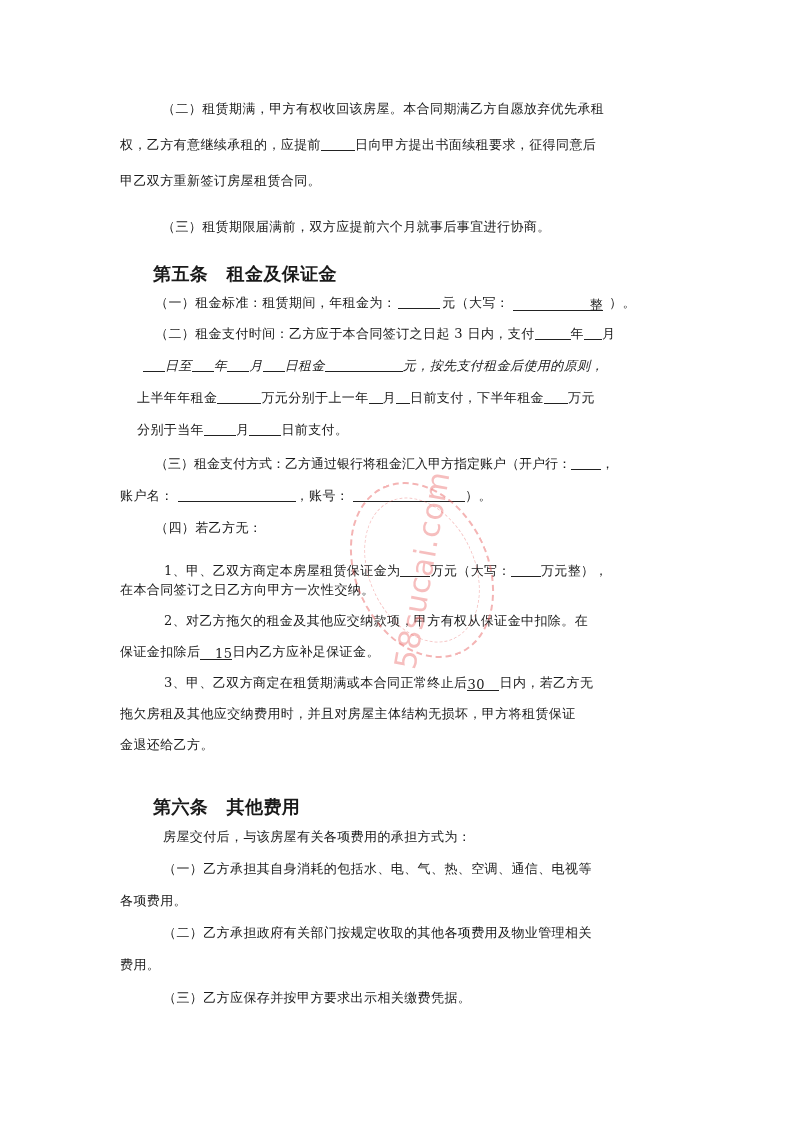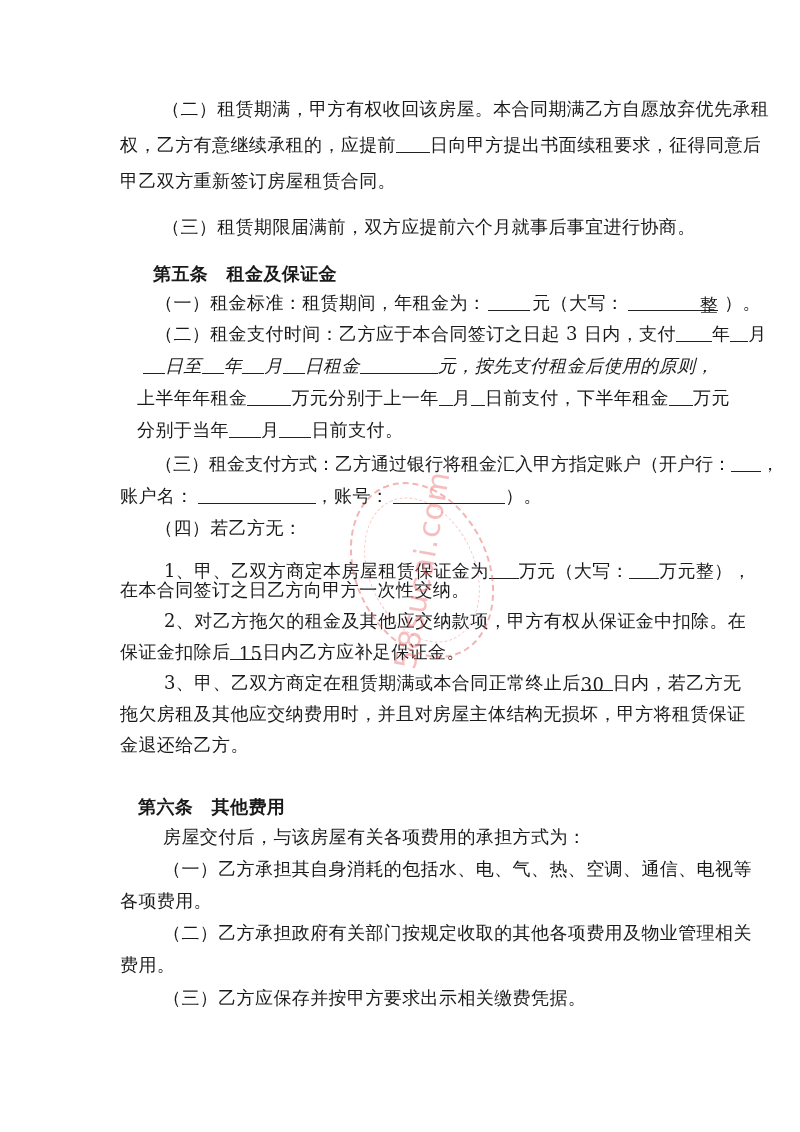--- a/index.html
+++ b/index.html
@@ -1,18 +1,18 @@
 <!DOCTYPE html>
 <html><head>
   <meta charset="utf-8">
   <style>
     html, body { margin:0; padding:0; background:#ffffff; }
     body { width:800px; height:1132px; position:relative; overflow:hidden;
            font-family:"DejaVu Serif","Liberation Serif",serif; color:#1a1a1a; }
-    .line { position:absolute; white-space:nowrap; font-size:18px; line-height:22px; letter-spacing:0.4px; }
+    .line { position:absolute; white-space:nowrap; font-size:13px; line-height:22px; letter-spacing:0.4px; }
     .heading { font-weight:bold; font-size:18px; }
     .blank { display:inline-block; border-bottom:1px solid #222; height:16px; vertical-align:-2px; text-align:left; }
     .watermark { position:absolute; left:355px; top:478px; width:130px; height:180px;
                  border:2px dashed rgba(230,90,90,0.45); border-radius:50%;
                  transform:rotate(-25deg); pointer-events:none; }
     .watermark-inner { position:absolute; left:12px; top:14px; right:12px; bottom:14px;
                  border:1px dashed rgba(230,90,90,0.35); border-radius:50%; }
     .watermark-text { position:absolute; left:50%; top:50%; transform:translate(-50%,-50%) rotate(-55deg);
                  font-family:"DejaVu Sans","Liberation Sans",sans-serif; font-size:30px; color:rgba(235,110,110,0.45);
                  white-space:nowrap; letter-spacing:1px; }
@@ -67,21 +67,21 @@
   <div class="line" style="left:120px;top:641px;">
     <span>保证金扣除后</span><span class="blank" style="width:32px;text-align:right">15</span><span>日内乙方应补足保证金。</span>
   </div>
 
   <div class="line" style="left:164px;top:672px;">
     <span>3、甲、乙双方商定在租赁期满或本合同正常终止后</span><span class="blank" style="width:32px">30</span><span>日内，若乙方无</span>
   </div>
   <div class="line" style="left:120px;top:703px;">拖欠房租及其他应交纳费用时，并且对房屋主体结构无损坏，甲方将租赁保证</div>
   <div class="line" style="left:120px;top:734px;">金退还给乙方。</div>
 
-  <div class="line heading" style="left:138px;top:796px;">第六条　其他费用</div>
+  <div class="line heading" style="left:153px;top:796px;">第六条　其他费用</div>
   <div class="line" style="left:163px;top:826px;">房屋交付后，与该房屋有关各项费用的承担方式为：</div>
   <div class="line" style="left:163px;top:858px;">（一）乙方承担其自身消耗的包括水、电、气、热、空调、通信、电视等</div>
   <div class="line" style="left:120px;top:890px;">各项费用。</div>
   <div class="line" style="left:163px;top:922px;">（二）乙方承担政府有关部门按规定收取的其他各项费用及物业管理相关</div>
   <div class="line" style="left:120px;top:954px;">费用。</div>
   <div class="line" style="left:163px;top:987px;">（三）乙方应保存并按甲方要求出示相关缴费凭据。</div>
 
   <div class="watermark">
     <div class="watermark-inner"></div>
     <div class="watermark-text">58sucai.com</div>

